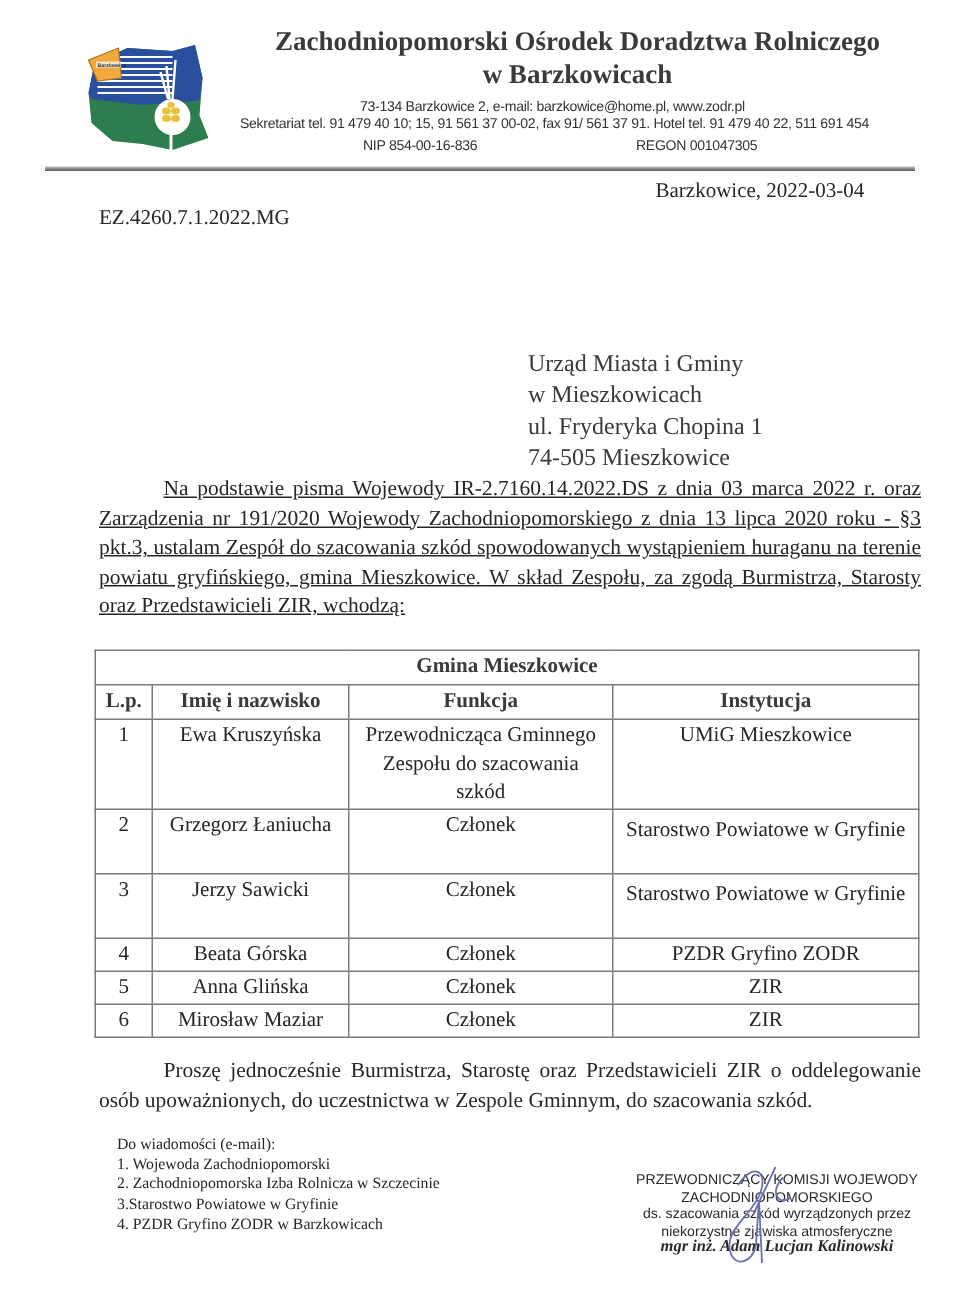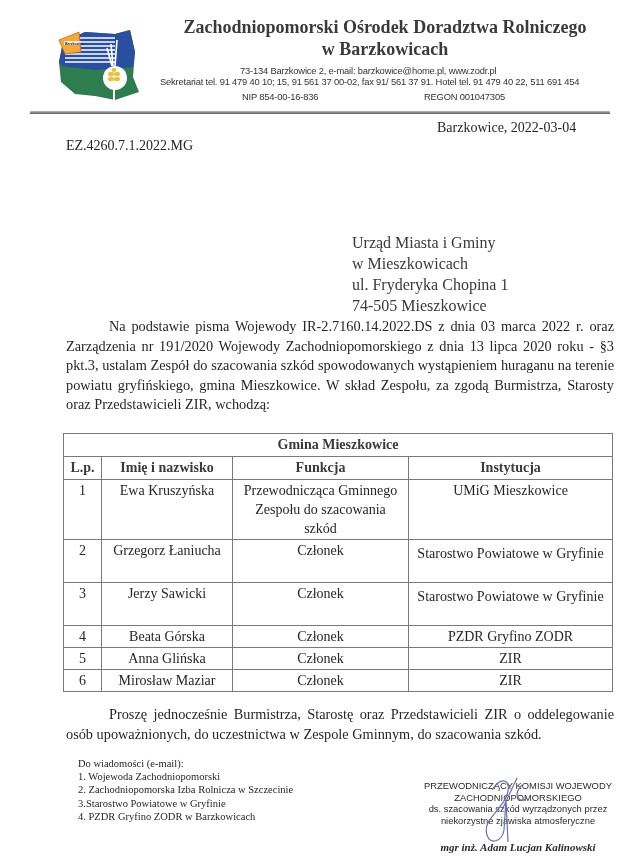--- a/index.html
+++ b/index.html
@@ -9,37 +9,37 @@
   .org-name { left: 150px; top: 16px; width: 470px; text-align: center; font-weight: bold; font-size: 18px; line-height: 22px; color: #3a3a3a; }
   .contact { font-family: "Liberation Sans", sans-serif; font-size: 9.4px; color: #333; letter-spacing: -0.2px; white-space: nowrap; }
   .contact1 { left: 240px; top: 65px; }
   .contact2 { left: 160px; top: 76px; }
   .contact3a { left: 242px; top: 91px; }
   .contact3b { left: 424px; top: 91px; }
   .header-rule { left: 30px; top: 111px; width: 580px; height: 3px; background: linear-gradient(#bdbdbd, #5a5a5a); }
   .place-date { left: 424px; top: 120px; font-size: 14px; margin-left: 13px; }
   .ref-no { left: 66px; top: 138px; font-size: 14px; }
   .addressee { left: 352px; top: 232px; font-weight: normal; font-size: 16px; line-height: 21px; color: #3a3a3a; }
-  .body-para { left: 66px; top: 317px; width: 548px; font-size: 14.3px; line-height: 19.6px; text-align: justify; }
+  .body-para { left: 66px; top: 317px; width: 548px; font-size: 14.3px; line-height: 19.6px; text-align: justify; text-decoration: underline; }
   .body-para p { margin: 0; text-indent: 43px; }
   table.committee { position: absolute; left: 63px; top: 433px; width: 550px; border-collapse: collapse; font-size: 14px; }
   table.committee td, table.committee th { border: 1px solid #7a7a7a; padding: 1px 6px; vertical-align: top; line-height: 19px; }
   table.committee th { font-weight: bold; color: #3a3a3a; height: 20px; }
   .c-lp { width: 25px; text-align: center; }
   .c-name { width: 118px; text-align: center; }
   .c-func { width: 163px; text-align: center; margin-left: 32px; }
   .c-inst { text-align: center; }
   .tall td { height: 40px; }
   .tall .c-inst { line-height: 25px; }
   .closing { left: 66px; top: 705px; width: 548px; font-size: 14.3px; line-height: 19.6px; text-align: justify; }
   .closing p { margin: 0; text-indent: 43px; }
   .cc { left: 66px; top: 757px; font-size: 10.5px; line-height: 13.2px; }
   .cc div { white-space: nowrap; margin-left: 12px; }
   .stamp { left: 418px; top: 780px; width: 200px; text-align: center; font-family: "Liberation Sans", sans-serif; font-size: 9.4px; line-height: 11.5px; color: #2a2a2a; }
-  .stamp .signer { font-family: "Liberation Serif", serif; font-style: italic; font-weight: bold; font-size: 11px; margin-top: 16px; }
+  .stamp .signer { font-family: "Liberation Serif", serif; font-style: italic; font-weight: bold; font-size: 11px; margin-top: 0; }
   .signature { left: 462px; top: 770px; width: 90px; height: 80px; }
 </style>
 </head>
 <body>
 
 <svg class="abs logo" viewBox="0 0 84 82">
   <path d="M8 20 L30 10 L60 12 L75 8 L80 30 L78 55 L84 70 L60 78 L40 74 L20 72 L6 60 L4 40 Z" fill="#2e7d4f"></path>
   <path d="M8 20 L30 10 L60 12 L75 8 L80 30 L78 45 L40 48 L6 44 L4 40 Z" fill="#2a4f9e"></path>
   <g stroke="#ffffff" stroke-width="1.4">
     <line x1="10" y1="24" x2="60" y2="24"></line>

